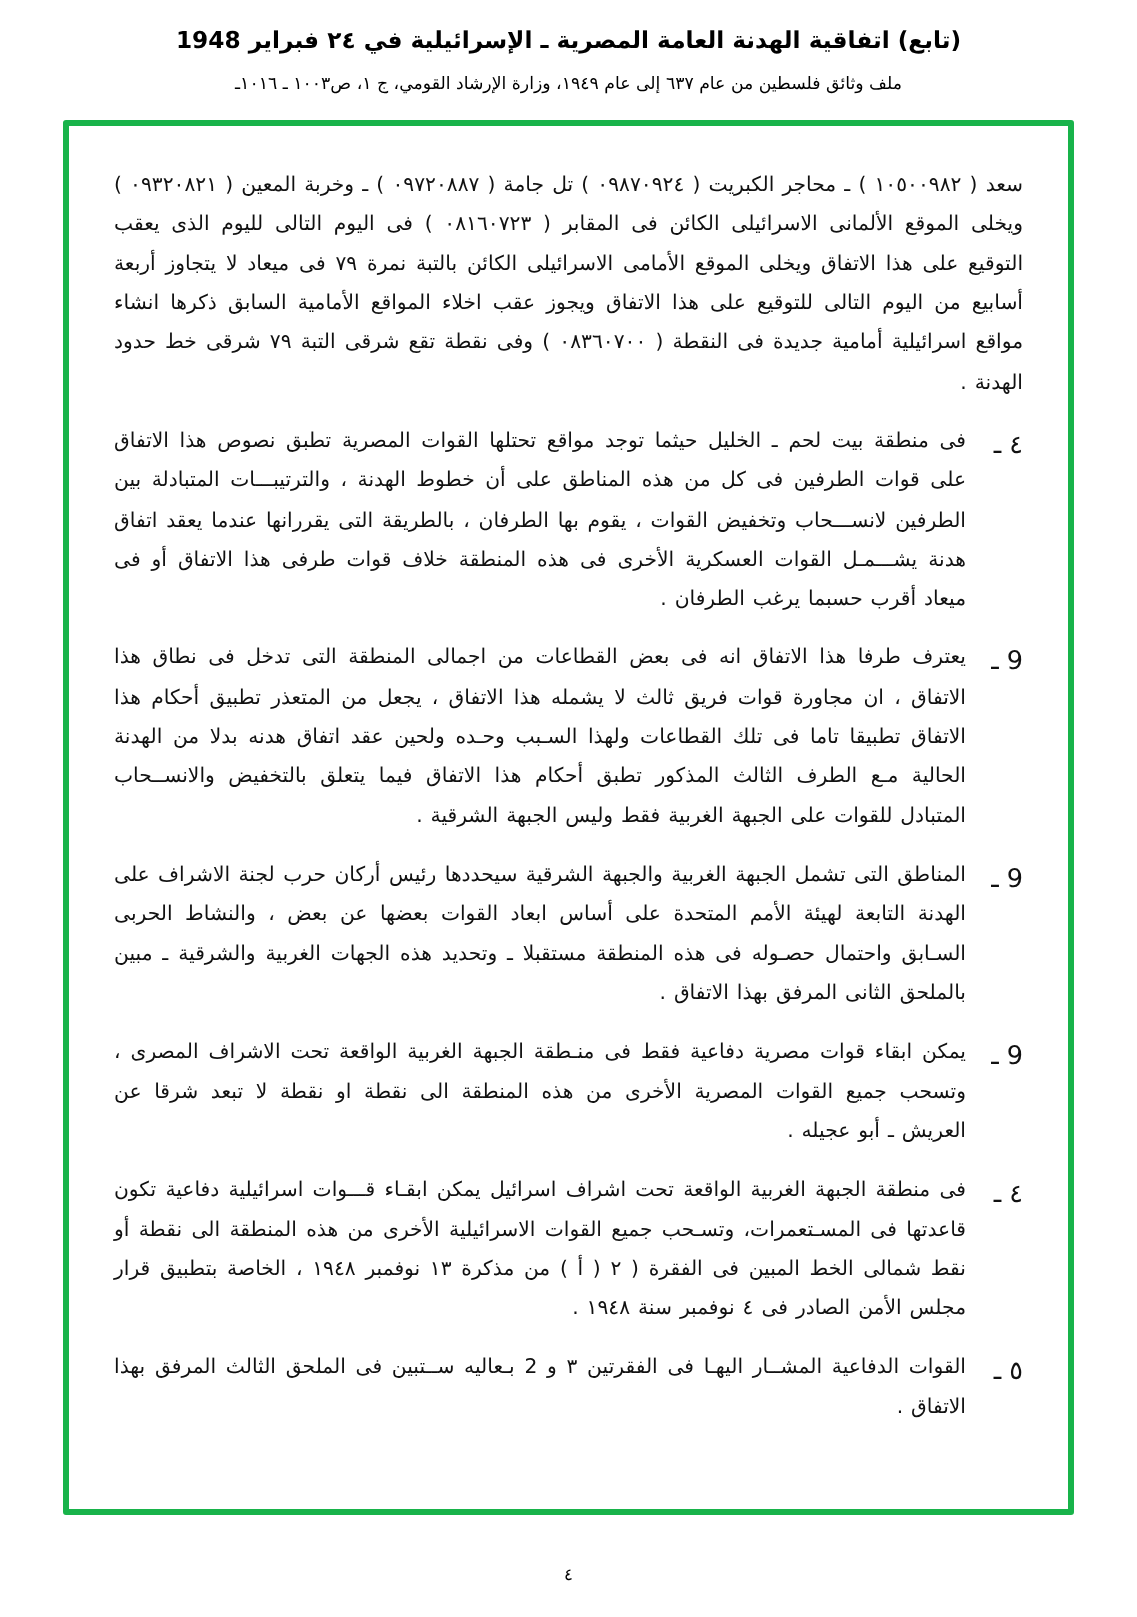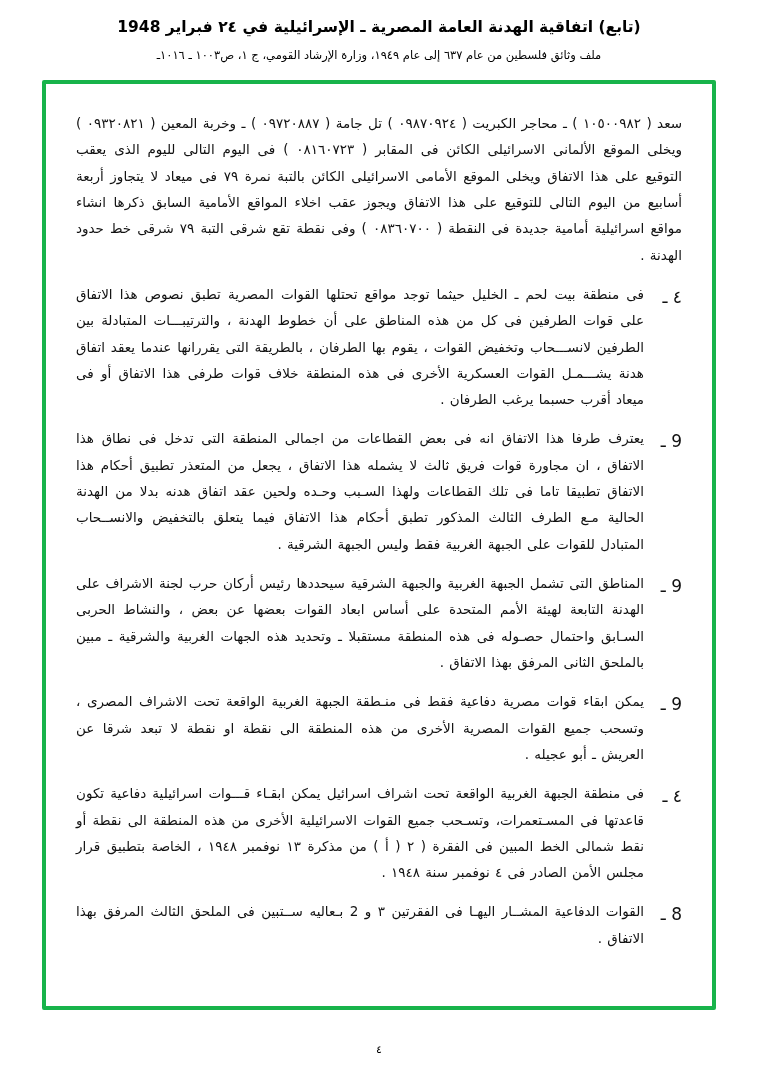--- a/index.html
+++ b/index.html
@@ -142,21 +142,21 @@
         <div class="marker">9 ـ</div>
         <div class="ptext">يمكن ابقاء قوات مصرية دفاعية فقط فى منـطقة الجبهة الغربية الواقعة تحت الاشراف المصرى ، وتسحب جميع القوات المصرية الأخرى من هذه المنطقة الى نقطة او نقطة لا تبعد شرقا عن العريش ـ أبو عجيله .</div>
       </div>
 
       <div class="para">
         <div class="marker">٤ ـ</div>
         <div class="ptext">فى منطقة الجبهة الغربية الواقعة تحت اشراف اسرائيل يمكن ابقـاء قـــوات اسرائيلية دفاعية تكون قاعدتها فى المسـتعمرات، وتسـحب جميع القوات الاسرائيلية الأخرى من هذه المنطقة الى نقطة أو نقط شمالى الخط المبين فى الفقرة ( ٢ ( أ ) من مذكرة ١٣ نوفمبر ١٩٤٨ ، الخاصة بتطبيق قرار مجلس الأمن الصادر فى ٤ نوفمبر سنة ١٩٤٨ .</div>
       </div>
 
       <div class="para">
-        <div class="marker">8 ـ</div>
+        <div class="marker">٥ ـ</div>
         <div class="ptext">القوات الدفاعية المشــار اليهـا فى الفقرتين ٣ و 2 بـعاليه ســتبين فى الملحق الثالث المرفق بهذا الاتفاق .</div>
       </div>
 
     </div>
   </div>
 
   <div class="page-number">٤</div>
 
 </div>
 

